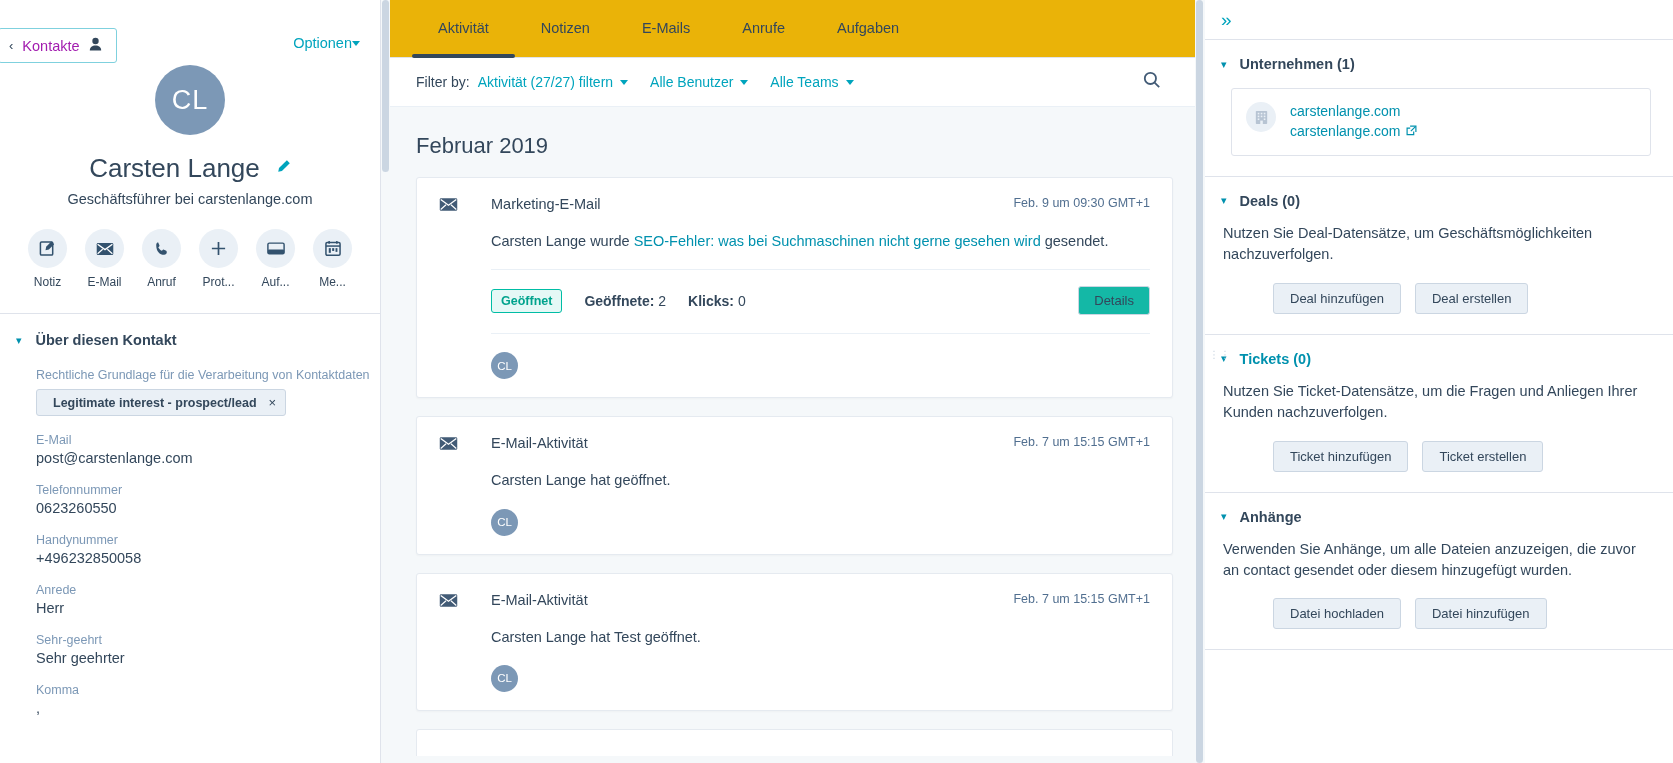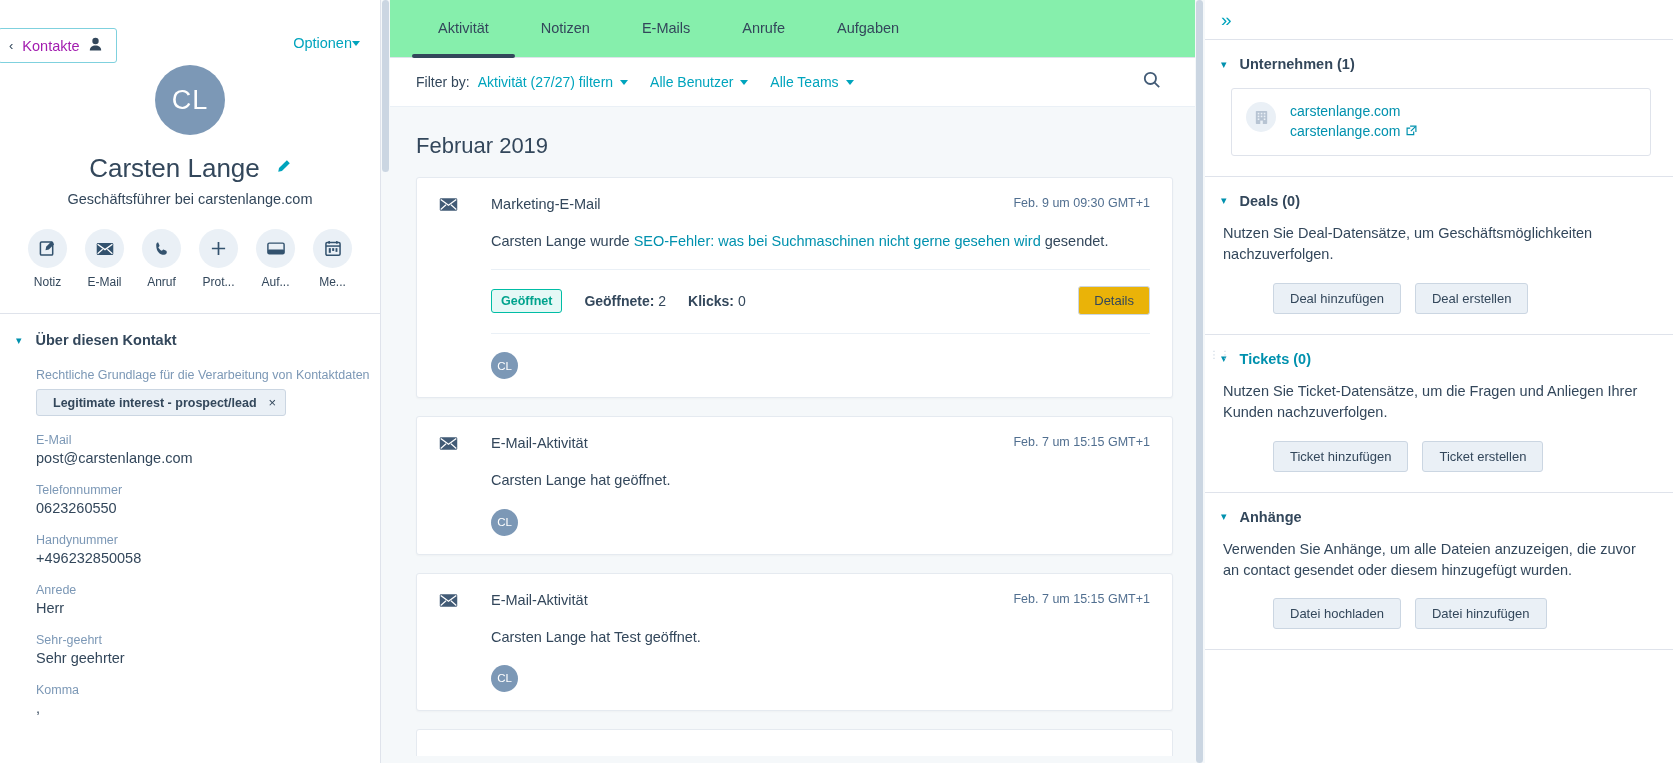--- a/index.html
+++ b/index.html
@@ -99,21 +99,21 @@
   .scroll-track-left {
     position: absolute; left: 0; top: 0; width: 9px; height: 763px;
     background: #f5f8fa;
   }
   .scroll-thumb-left {
     position: absolute; left: 1px; top: 0; width: 7px; height: 172px;
     background: #cbd6e2; border-radius: 4px;
   }
   .center-inner { margin-left: 9px; height: 763px; }
   .tabs-bar {
-    background: #86efac; height: 58px; position: relative;
+    background: #eab308; height: 58px; position: relative;
     border-bottom: 1px solid #dfe3eb;
     display: flex; align-items: flex-start; padding-left: 22px;
   }
   .tab {
     font-size: 14.5px; color: #33475b; padding: 20px 26px 0 26px;
     cursor: pointer; position: relative; height: 58px;
   }
   .tab.active { color: #33475b; }
   .tab.active::after {
     content: ""; position: absolute; left: 0; right: 0; bottom: 0;
@@ -150,21 +150,21 @@
     padding: 16px 0 0 0;
   }
   .badge-open {
     border: 1px solid #00bda5; color: #00a38d; background: #e5f8f6;
     font-size: 12.5px; font-weight: bold; padding: 4px 9px; border-radius: 3px;
   }
   .metric { font-size: 14px; color: #33475b; margin-left: 22px; }
   .metric b { font-weight: bold; }
   .metric span { font-weight: normal; }
   .details-btn {
-    margin-left: auto; background: #eab308; color: #33475b;
+    margin-left: auto; background: #14b8a6; color: #33475b;
     border: 1px solid #cbd6e2; border-radius: 3px;
     font-size: 13px; padding: 6px 15px; cursor: pointer; text-align: right;
   }
   .avatar-sm {
     width: 27px; height: 27px; border-radius: 50%;
     background: #7c98b6; color: #fff; font-size: 11.5px;
     display: flex; align-items: center; justify-content: center;
     margin: 18px 0 0 52px;
   }
   .card-mini { background:#fff;border:1px solid #e5eaf0;border-radius:3px;height:40px; }

